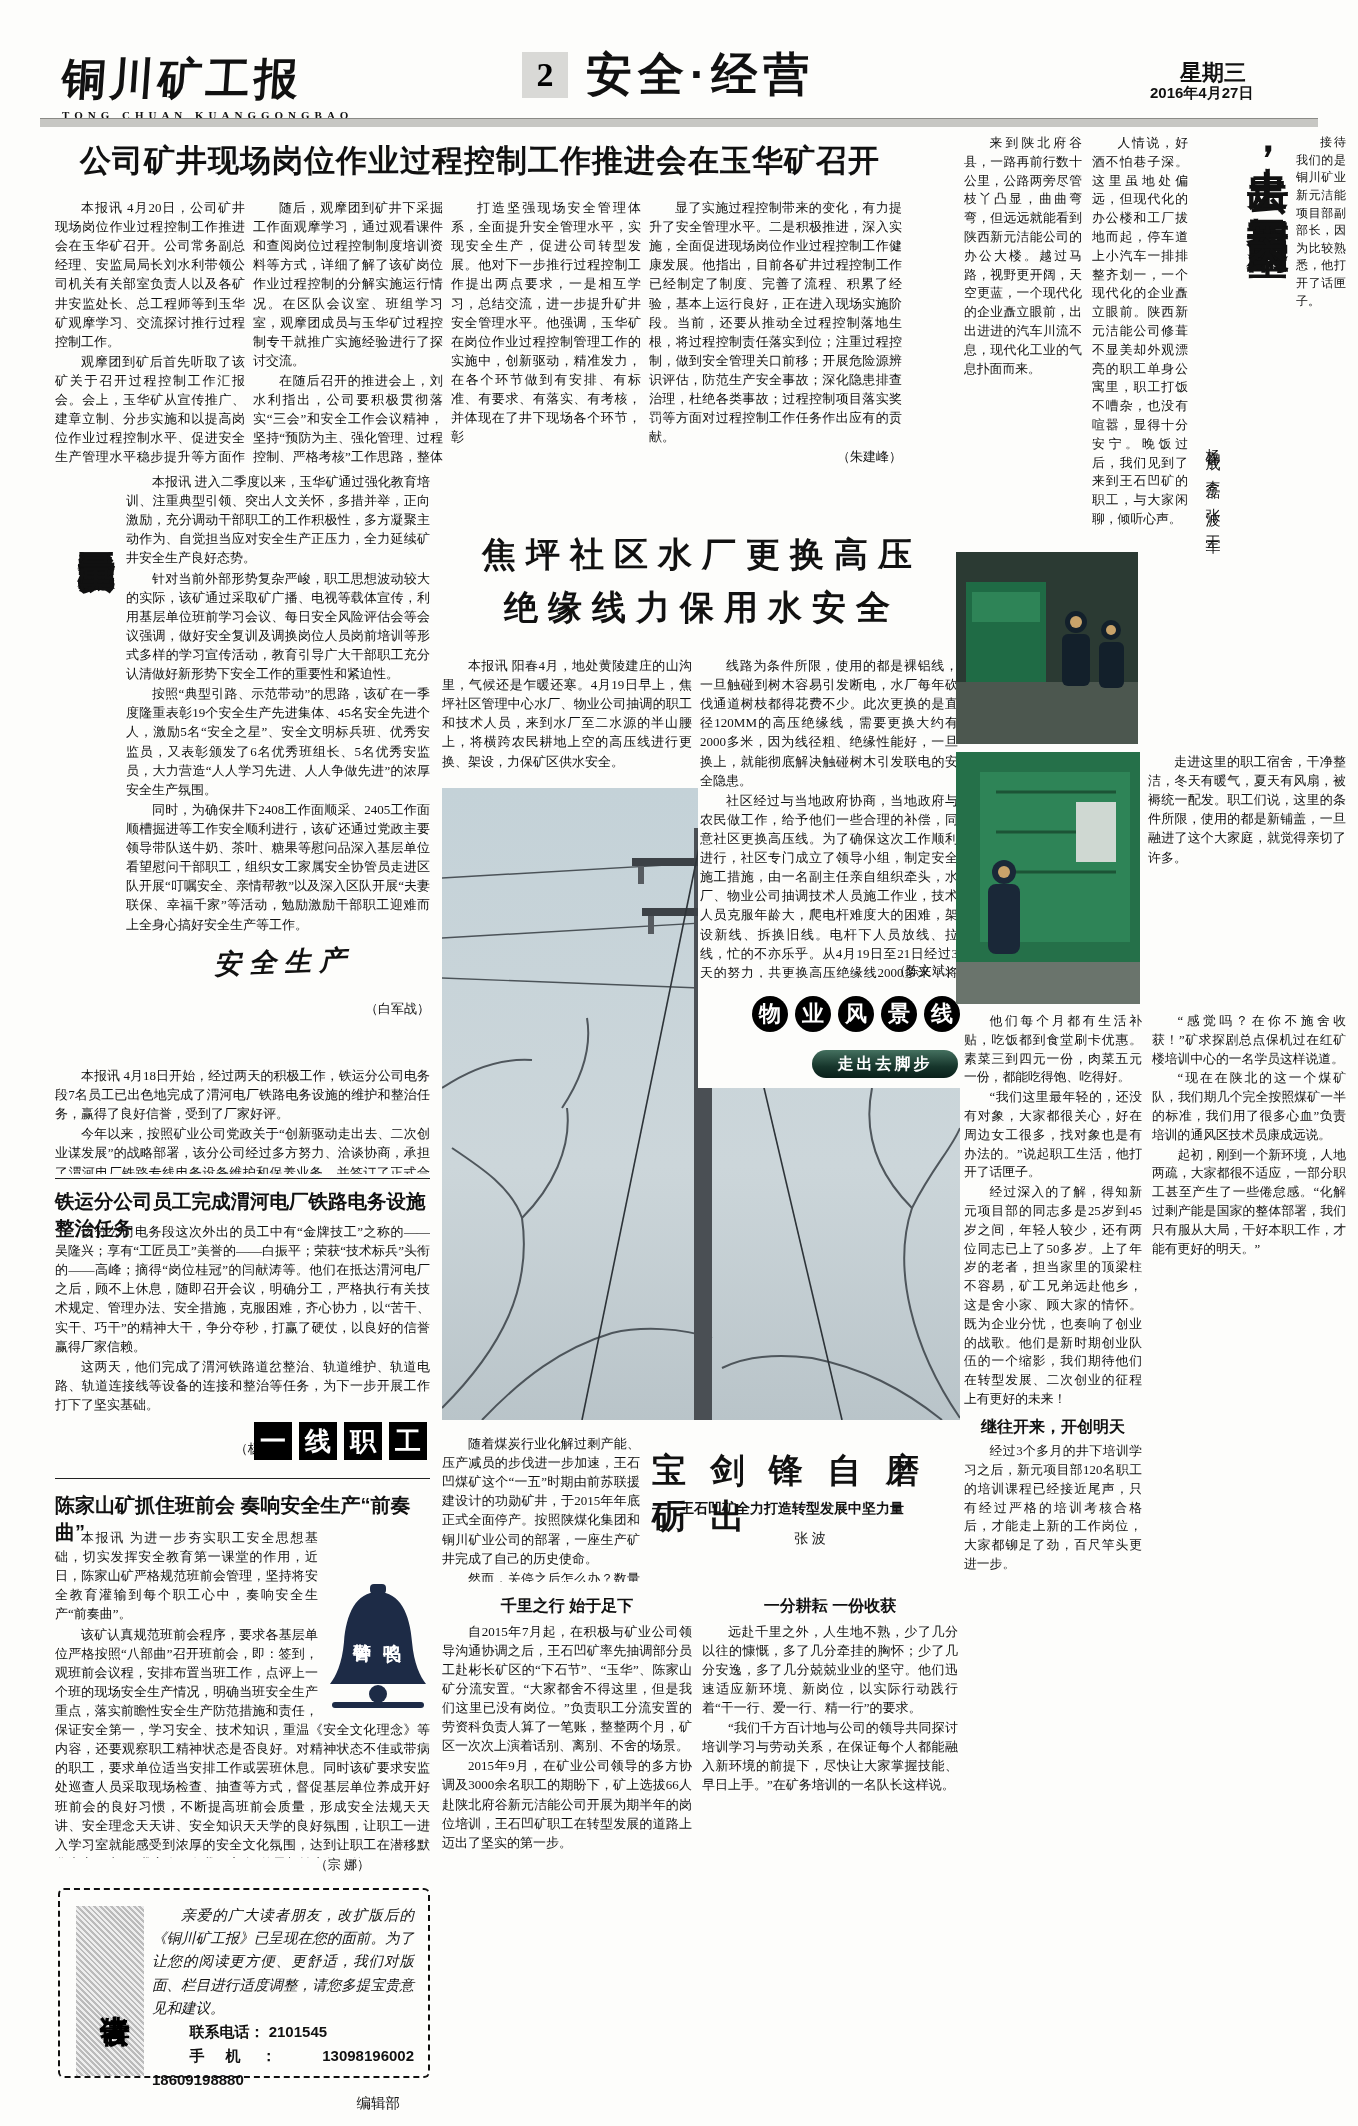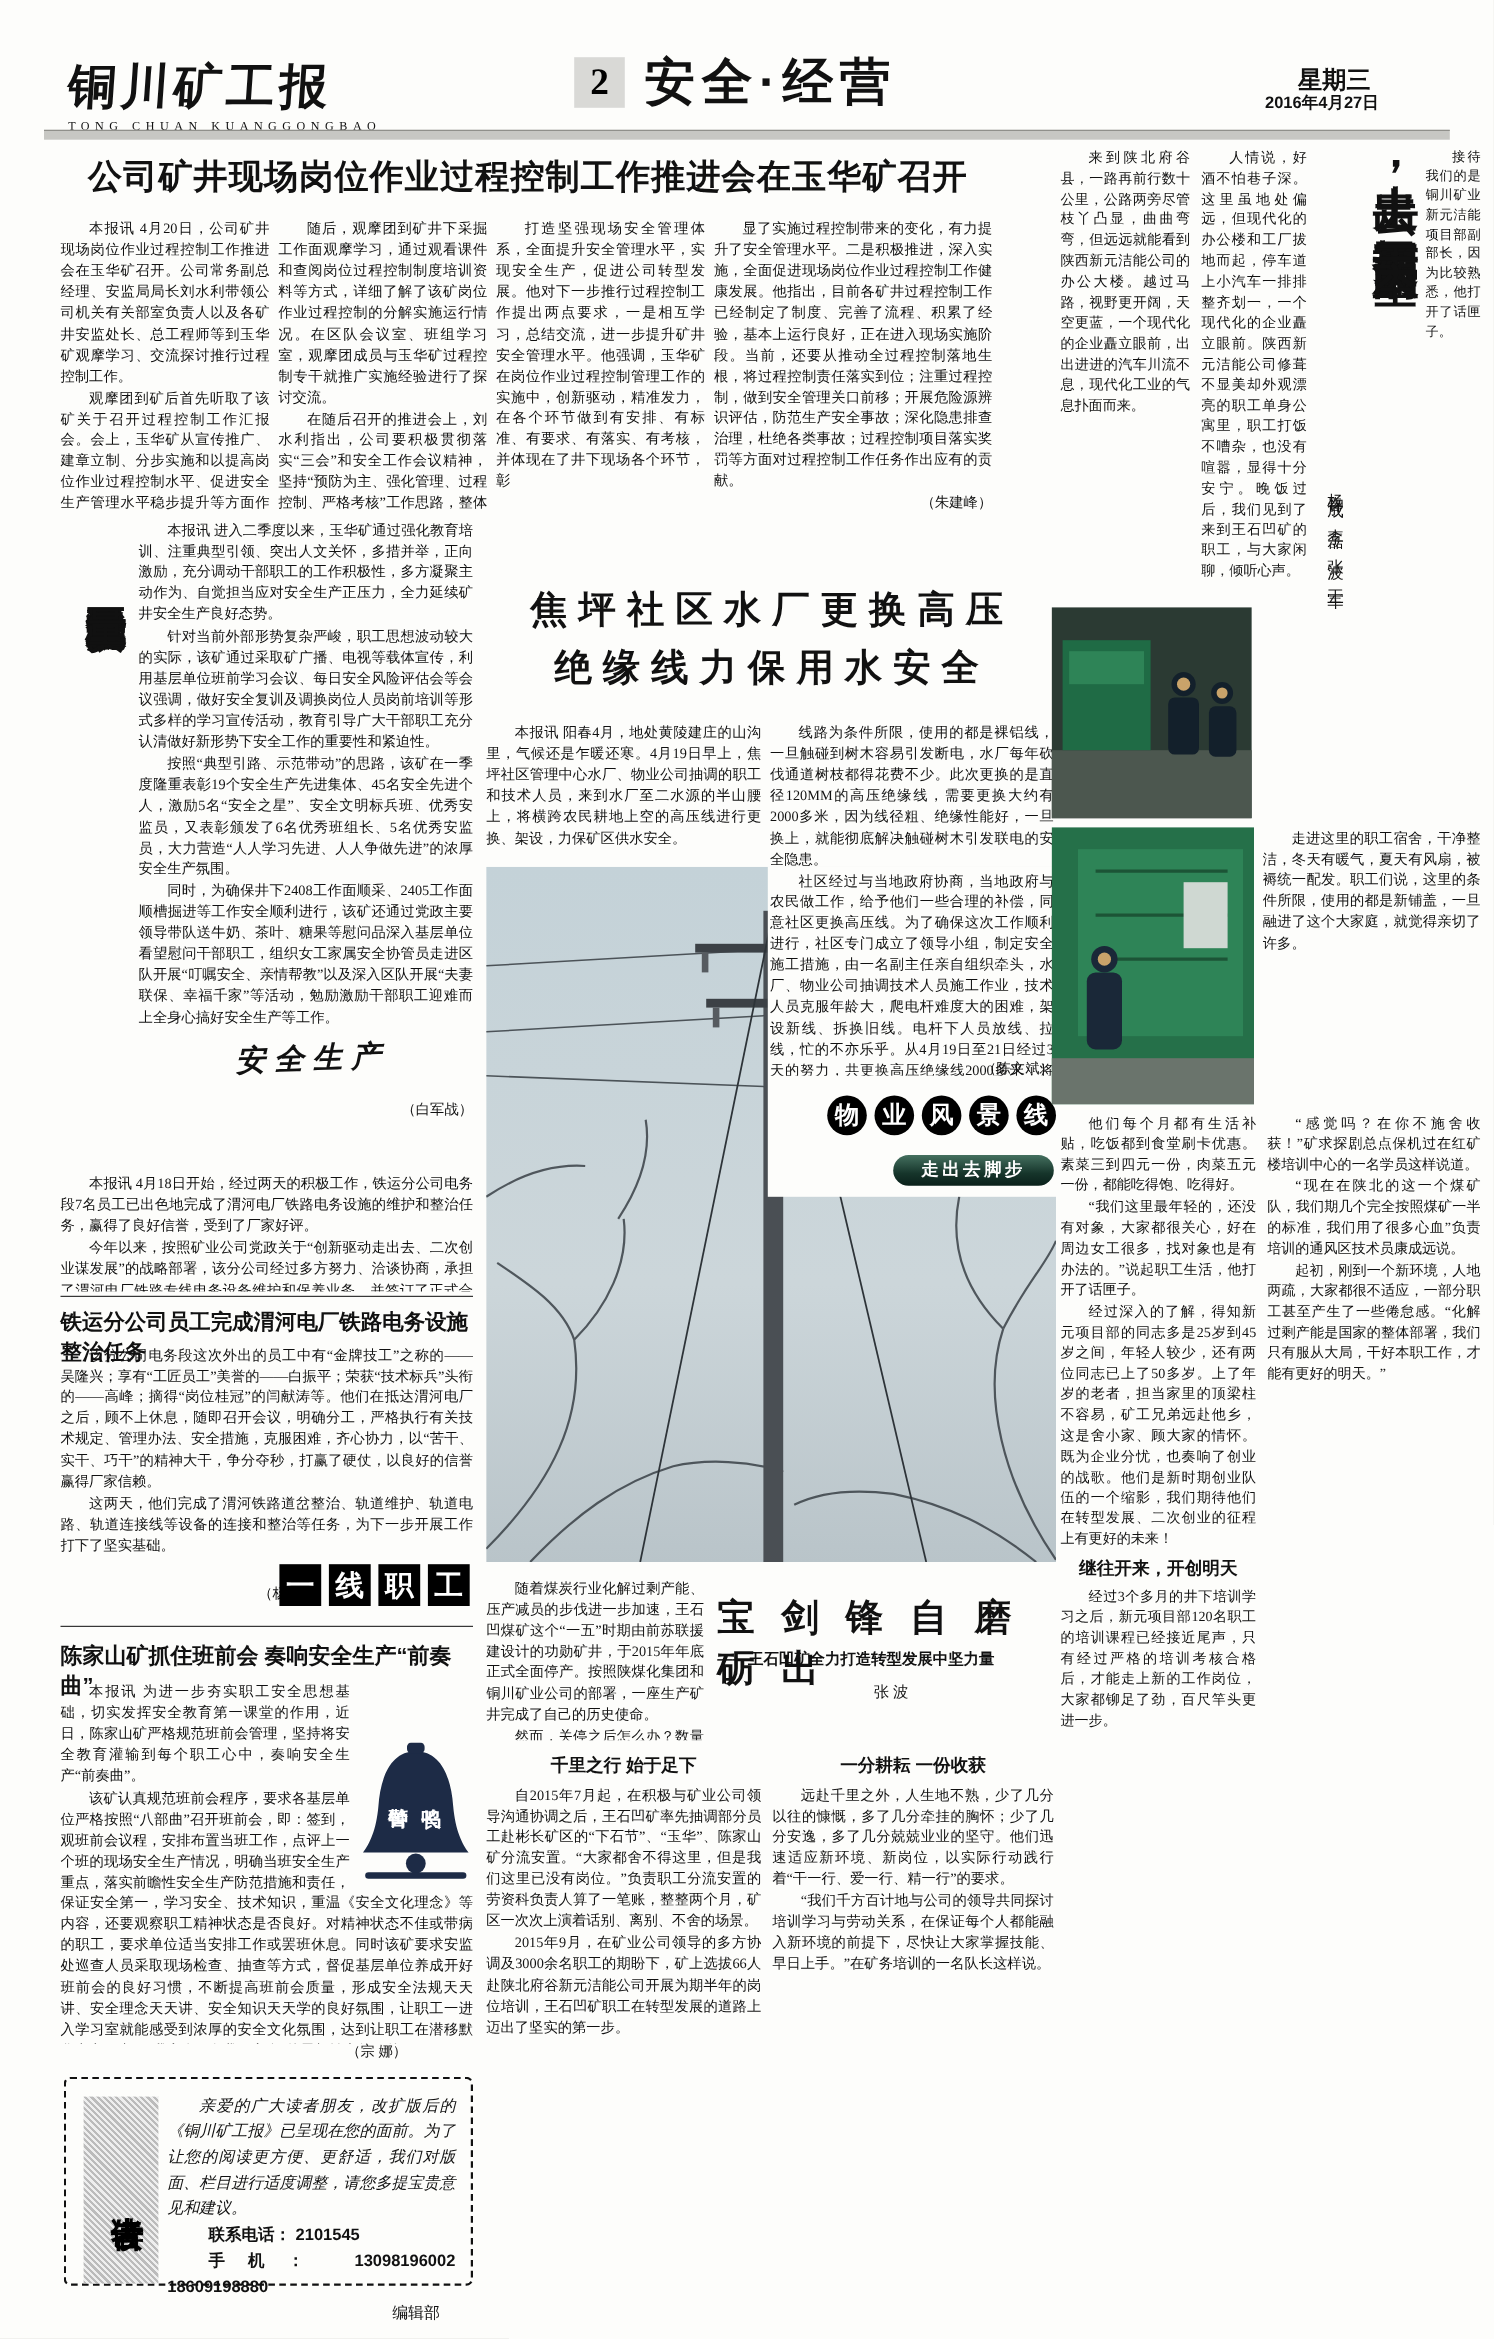--- a/index.html
+++ b/index.html
@@ -12,21 +12,21 @@
   .center{text-align:center;}
   .vert{writing-mode:vertical-rl;text-orientation:upright;}
   .byline{text-align:right;text-indent:0 !important;font-size:13px;padding-right:10px;}
   .rule{background:#222;height:1px;}
   .headline-main{font-size:31px;letter-spacing:1px;}
   .jp-head{font-size:34px;letter-spacing:10px;line-height:1.55;}
   .sub-head{font-size:16px;text-align:center;text-indent:0 !important;margin:6px 0 4px 0 !important;}
   
   .masthead{font-size:44px;font-weight:bold;font-family:"Liberation Serif",serif;
             transform:skewX(-4deg);letter-spacing:4px;}
-  .pinyin{font-size:11px;letter-spacing:5px;font-weight:normal;}
+  .pinyin{font-size:11px;letter-spacing:5px;font-weight:bold;}
   .pagebox{width:46px;height:46px;background:#d9d9d6;color:#000;font-size:34px;
            font-weight:bold;text-align:center;line-height:46px;font-family:"Liberation Serif",serif;}
   .section-title{font-size:46px;letter-spacing:6px;}
   .band{background:#c7c7c3;border-top:1px solid #8a8a86;}
   
   .sq-badge span{display:inline-block;width:38px;height:38px;background:#000;color:#fff;
       font-size:26px;font-weight:bold;line-height:38px;text-align:center;margin-right:7px;
       font-family:"Liberation Sans",sans-serif;}
   .circle-badge span{display:inline-block;width:36px;height:36px;background:#000;color:#fff;
       border-radius:50%;font-size:22px;font-weight:bold;line-height:36px;text-align:center;

